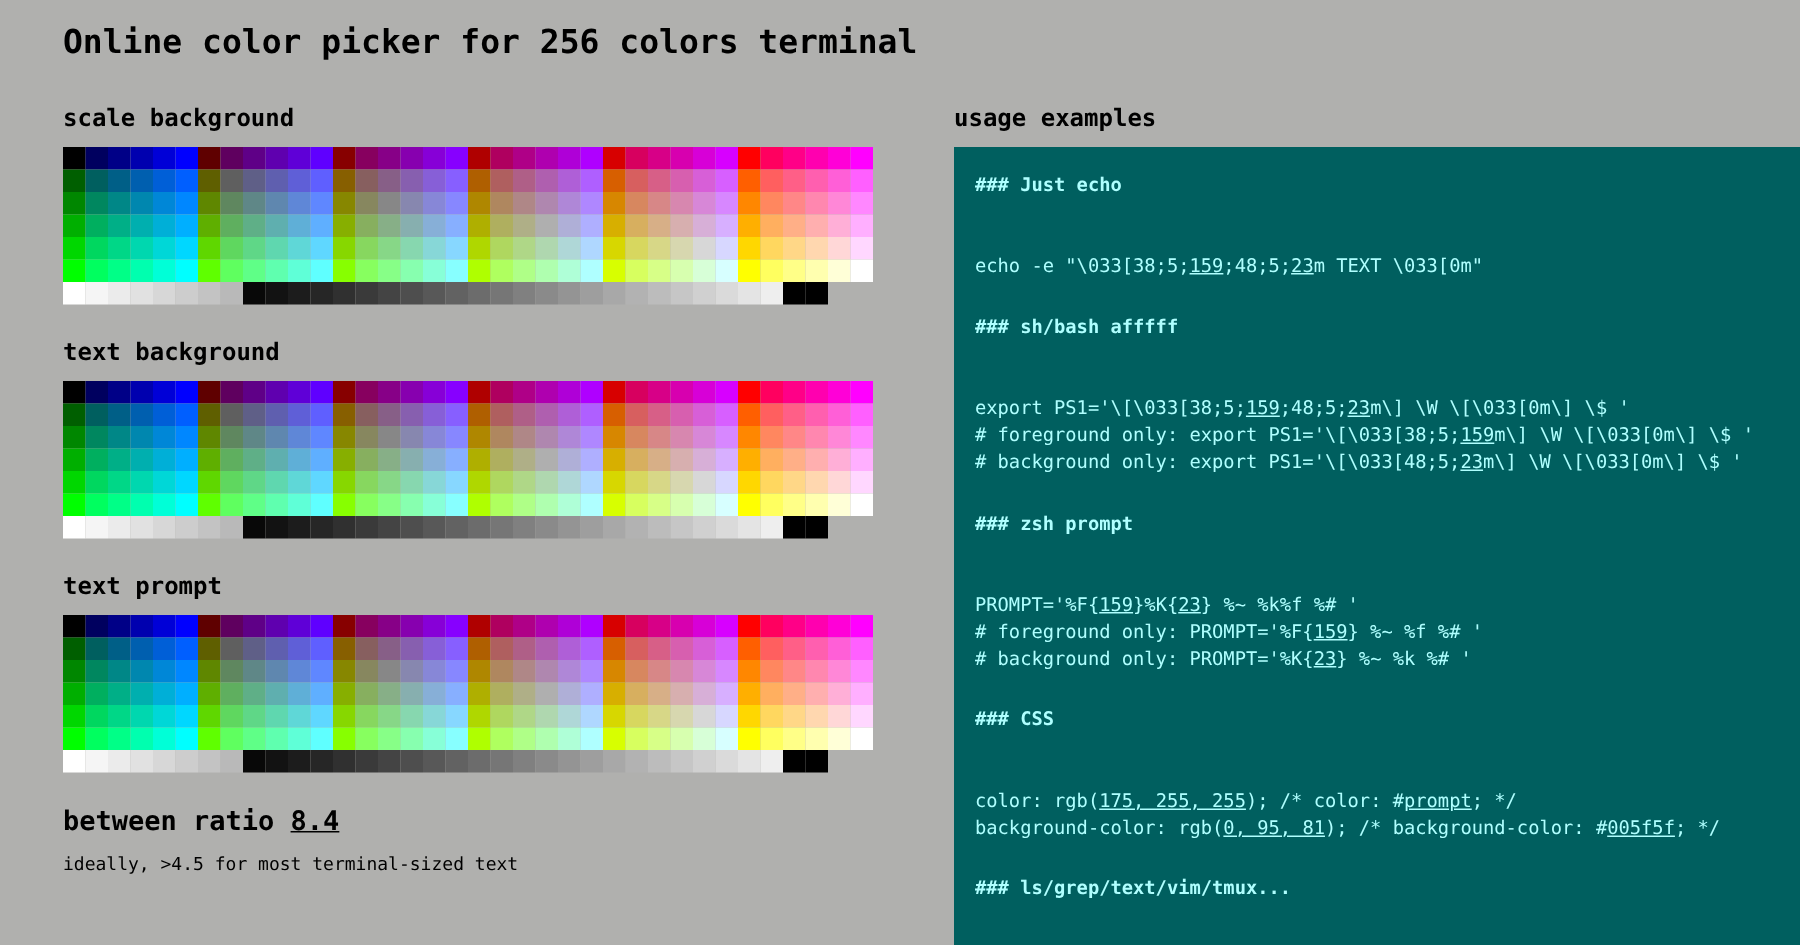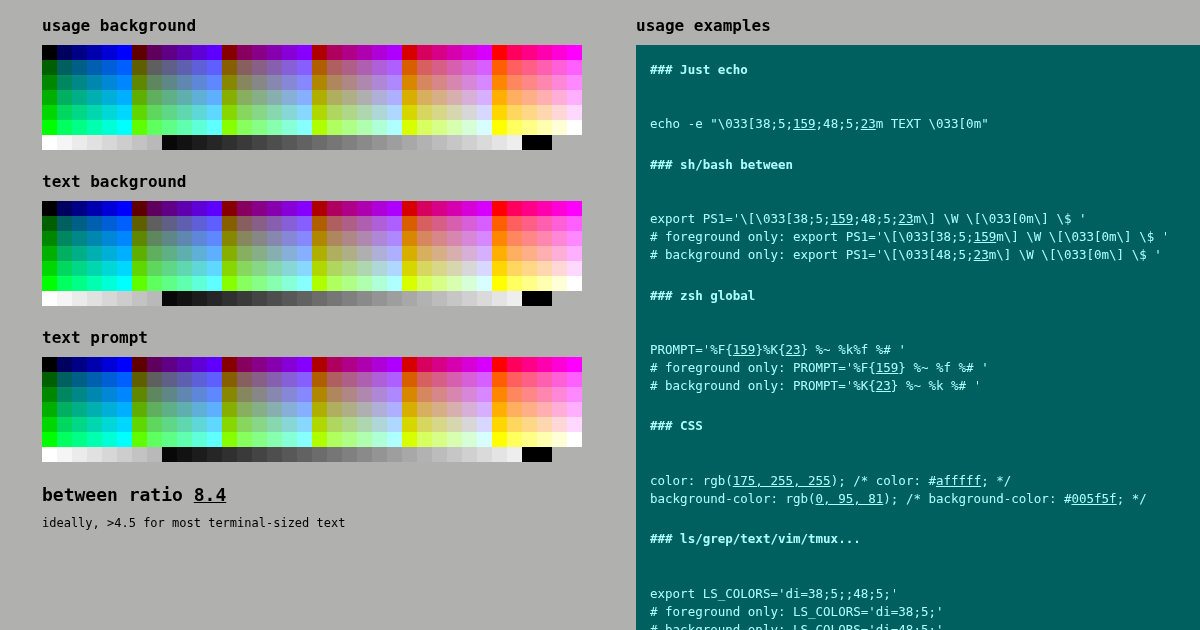--- a/index.html
+++ b/index.html
@@ -70,24 +70,25 @@
     min-height: 540px;
     white-space: pre;
   }
   .code-panel .hdr { font-weight: bold; margin-top: 4px; }
   .code-panel .u { text-decoration: underline; }
 </style>
 </head>
 <body>
 
 <div class="page">
+  <h1>Online color picker for 256 colors terminal</h1>
   <div class="cols">
     <div class="left">
       <div class="section">
-        <h2>usage background</h2>
+        <h2>scale background</h2>
         <div class="palette" id="pal-global">
             <div class="pal-top">
               <div class="pal-block">
                 <div class="sw" style="background: rgb(0, 0, 0);"></div>
                 <div class="sw" style="background: rgb(0, 0, 95);"></div>
                 <div class="sw" style="background: rgb(0, 0, 135);"></div>
                 <div class="sw" style="background: rgb(0, 0, 175);"></div>
                 <div class="sw" style="background: rgb(0, 0, 215);"></div>
                 <div class="sw" style="background: rgb(0, 0, 255);"></div>
                 <div class="sw" style="background: rgb(0, 95, 0);"></div>
@@ -900,35 +901,35 @@
           <div>ideally, &gt;4.5 for most terminal-sized text</div>
         </div>
       </div>
     </div>
     <div class="right">
       <h2>usage examples</h2>
       <div class="code-panel" id="code-panel"><div class="hdr">### Just echo</div>
 
 echo -e "\033[38;5;<span class="u">159</span>;48;5;<span class="u">23</span>m TEXT \033[0m"
 
-<div class="hdr">### sh/bash between</div>
+<div class="hdr">### sh/bash afffff</div>
 
 export PS1='\[\033[38;5;<span class="u">159</span>;48;5;<span class="u">23</span>m\] \W \[\033[0m\] \$ '
 # foreground only: export PS1='\[\033[38;5;<span class="u">159</span>m\] \W \[\033[0m\] \$ '
 # background only: export PS1='\[\033[48;5;<span class="u">23</span>m\] \W \[\033[0m\] \$ '
 
-<div class="hdr">### zsh global</div>
+<div class="hdr">### zsh prompt</div>
 
 PROMPT='%F{<span class="u">159</span>}%K{<span class="u">23</span>} %~ %k%f %# '
 # foreground only: PROMPT='%F{<span class="u">159</span>} %~ %f %# '
 # background only: PROMPT='%K{<span class="u">23</span>} %~ %k %# '
 
 <div class="hdr">### CSS</div>
 
-color: rgb(<span class="u">175, 255, 255</span>); /* color: #<span class="u">afffff</span>; */
+color: rgb(<span class="u">175, 255, 255</span>); /* color: #<span class="u">prompt</span>; */
 background-color: rgb(<span class="u">0, 95, 81</span>); /* background-color: #<span class="u">005f5f</span>; */
 
 <div class="hdr">### ls/grep/text/vim/tmux...</div>
 
 export LS_COLORS='di=38;5;;48;5;'
 # foreground only: LS_COLORS='di=38;5;'
 # background only: LS_COLORS='di=48;5;'
 ls --color=always /
 
 export GREP_COLORS='ms=38;5;;48;5;'

